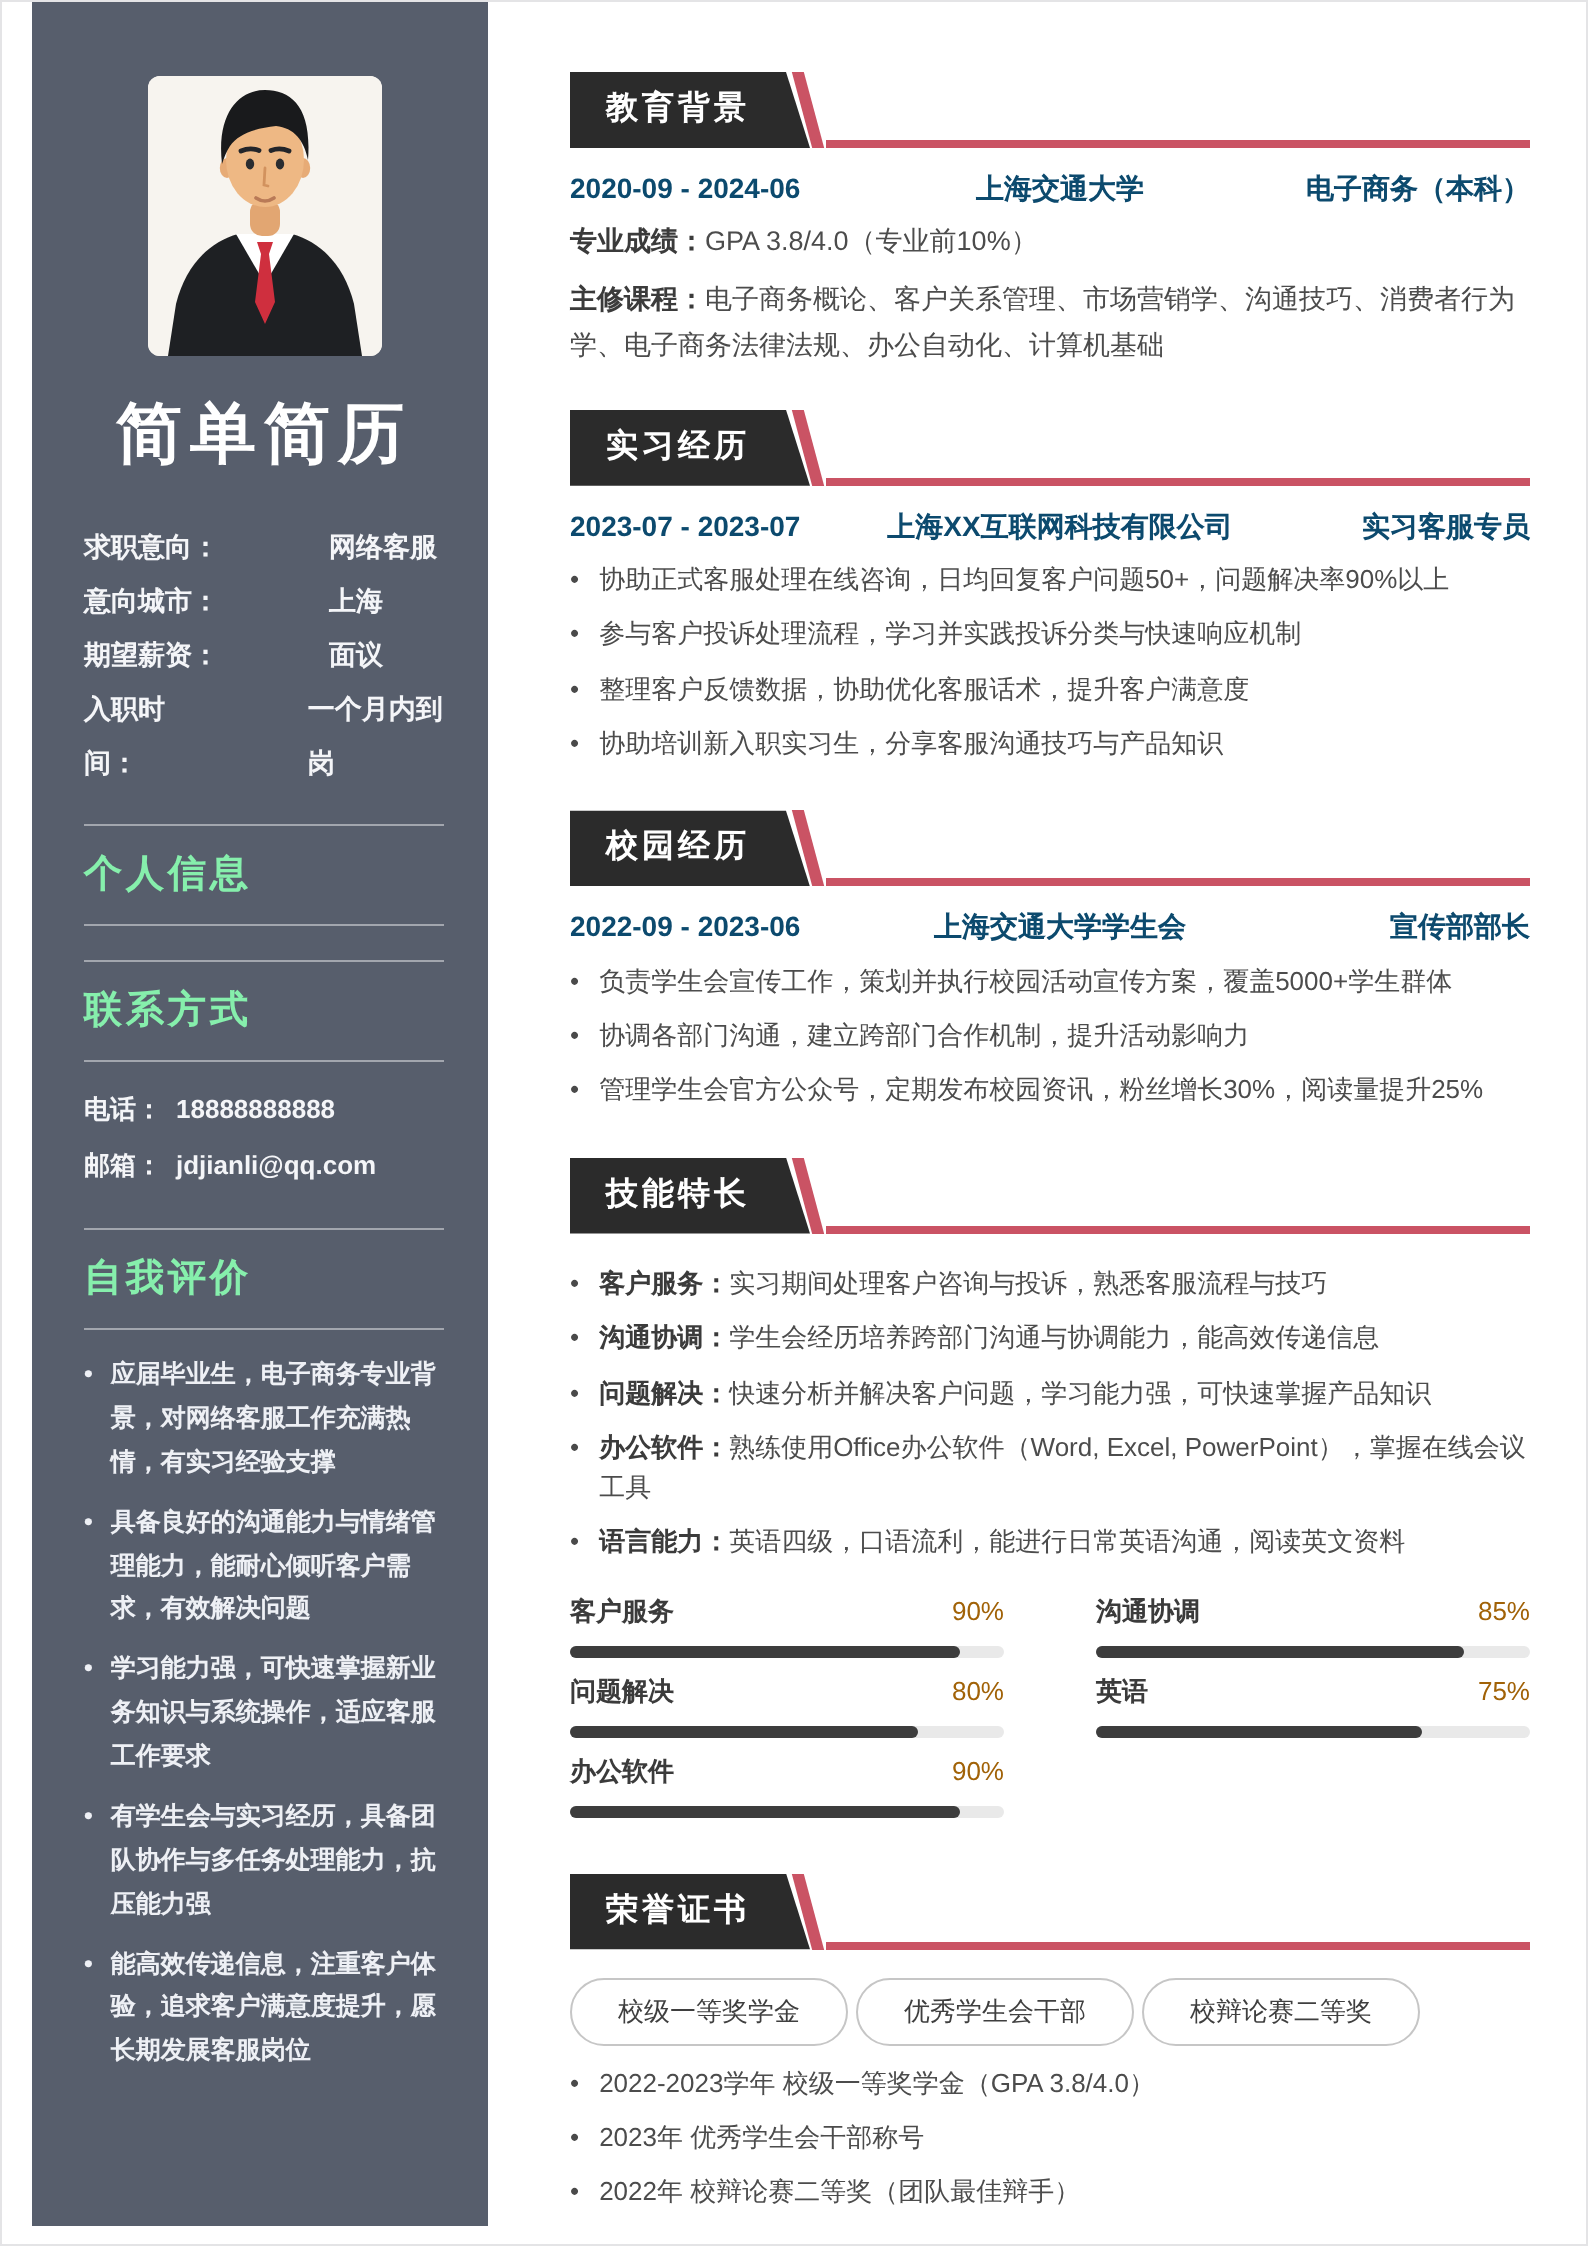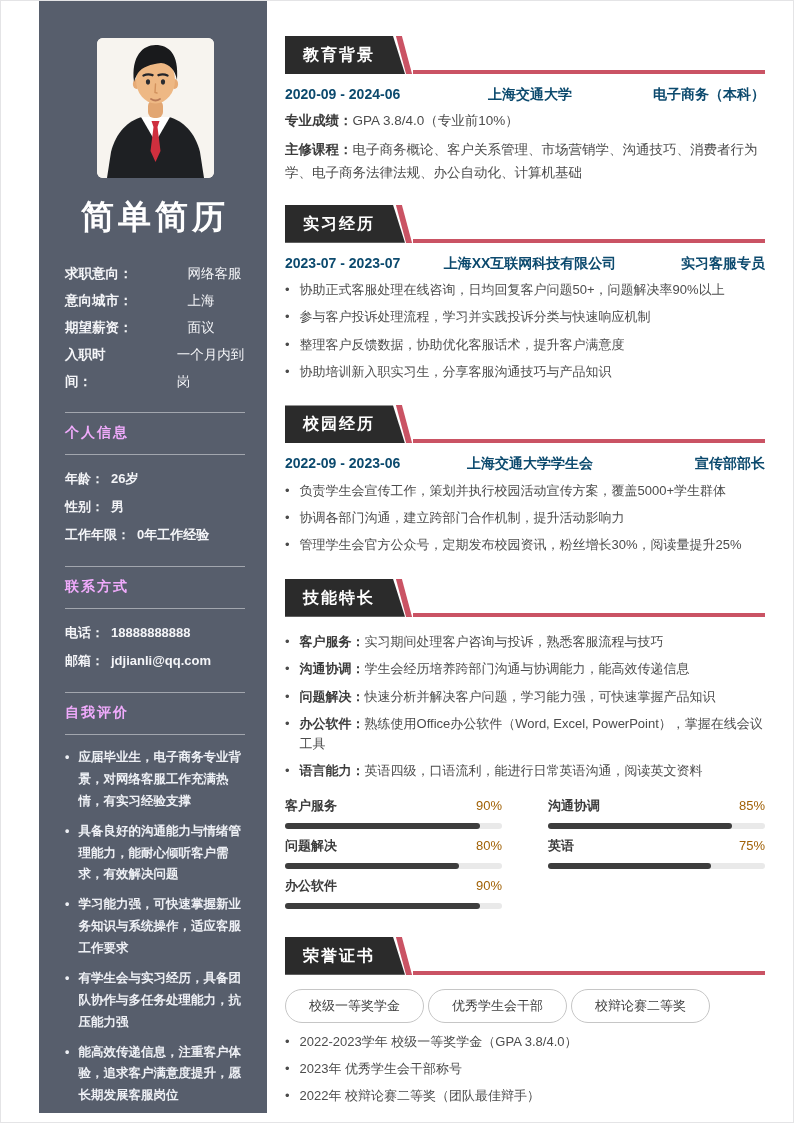--- a/index.html
+++ b/index.html
@@ -6,38 +6,38 @@
   html,body { width:794px; height:1123px; }
   body {
     position:relative; background:#ffffff;
     font-family:"Liberation Sans","DejaVu Sans",sans-serif;
     color:#4c4c4c; overflow:hidden;
   }
   .page-border { position:absolute; inset:0; border:1px solid #e4e4e6; pointer-events:none; z-index:9; }
 
   
   .sidebar {
-    position:absolute; left:39px; top:0; width:228px; height:1113px;
+    position:absolute; left:16px; top:0; width:228px; height:1113px;
     background:#575e6c; color:#fff; padding:38px 22px 20px 26px;
   }
   .photo {
     width:117px; height:140px; margin:0 auto; border-radius:6px; overflow:hidden;
     background:#f7f4ef;
   }
   .photo svg { display:block; width:100%; height:100%; }
   .side-title {
     margin-top:17px; text-align:center; font-size:33px; font-weight:700;
     letter-spacing:4px; color:#fff;
   }
   .intent { margin-top:20px; }
   .kv { display:flex; gap:7px; line-height:27px; font-size:13.5px; font-weight:700; color:#f4f5f8; }
-  .kv .v { font-weight:400;padding-left:48px; }
+  .kv .v { font-weight:700;padding-left:48px; }
   .side-sec { margin-top:17px; border-top:1px solid rgba(255,255,255,.45); }
   .side-sec h2 {
-    font-size:14px; font-weight:700; letter-spacing:2px; color:#f0abfc;
+    font-size:19px; font-weight:700; letter-spacing:2px; color:#86efac;
     padding:11px 0 12px; border-bottom:1px solid rgba(255,255,255,.45);
   }
   .side-rows { margin-top:10px; }
   .side-rows .kv { line-height:28px; font-size:13px; }
   .eval-list { list-style:none; margin-top:12px; }
   .eval-list li { display:flex; gap:9px; font-size:12.5px; line-height:1.75; margin-bottom:8px; font-weight:600; color:#eef0f5; }
   .eval-list .dot { flex:none; }
 
   
   .main { position:absolute; left:285px; top:0; width:480px; padding-top:36px; }
@@ -124,34 +124,20 @@
         <span class="v">面议</span>
       </div>
     <div class="kv">
         <span class="k">入职时间：</span>
         <span class="v">一个月内到岗</span>
       </div>
   </div>
 
   <div class="side-sec">
     <h2>个人信息</h2>
-    <div class="side-rows">
-      <div class="kv">
-          <span>年龄：</span>
-          <span>26岁</span>
-        </div>
-      <div class="kv">
-          <span>性别：</span>
-          <span>男</span>
-        </div>
-      <div class="kv">
-          <span>工作年限：</span>
-          <span>0年工作经验</span>
-        </div>
-    </div>
   </div>
 
   <div class="side-sec">
     <h2>联系方式</h2>
     <div class="side-rows">
       <div class="kv">
           <span>电话：</span>
           <span>18888888888</span>
         </div>
       <div class="kv">

